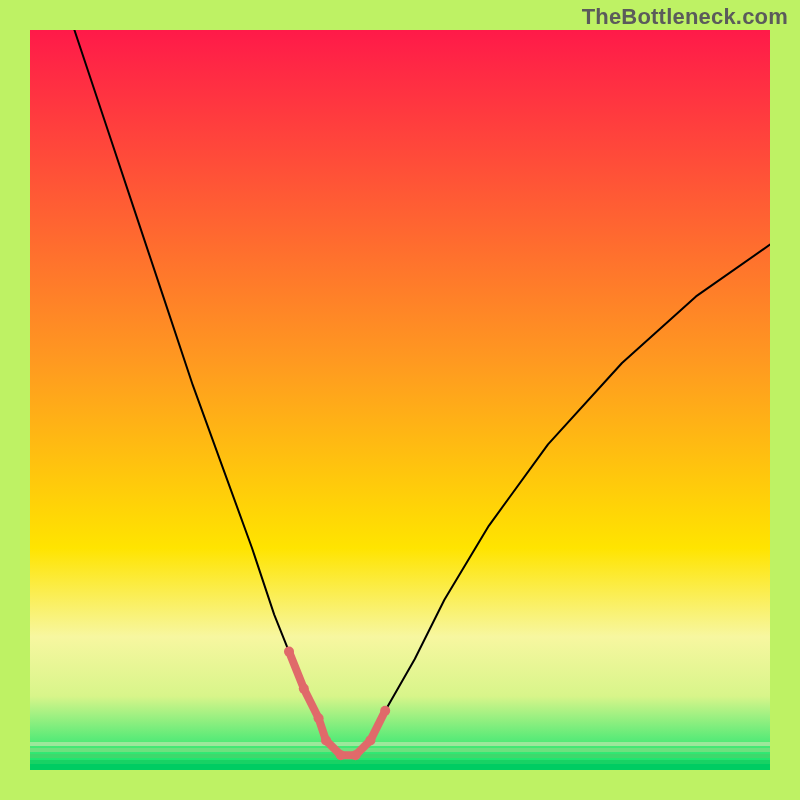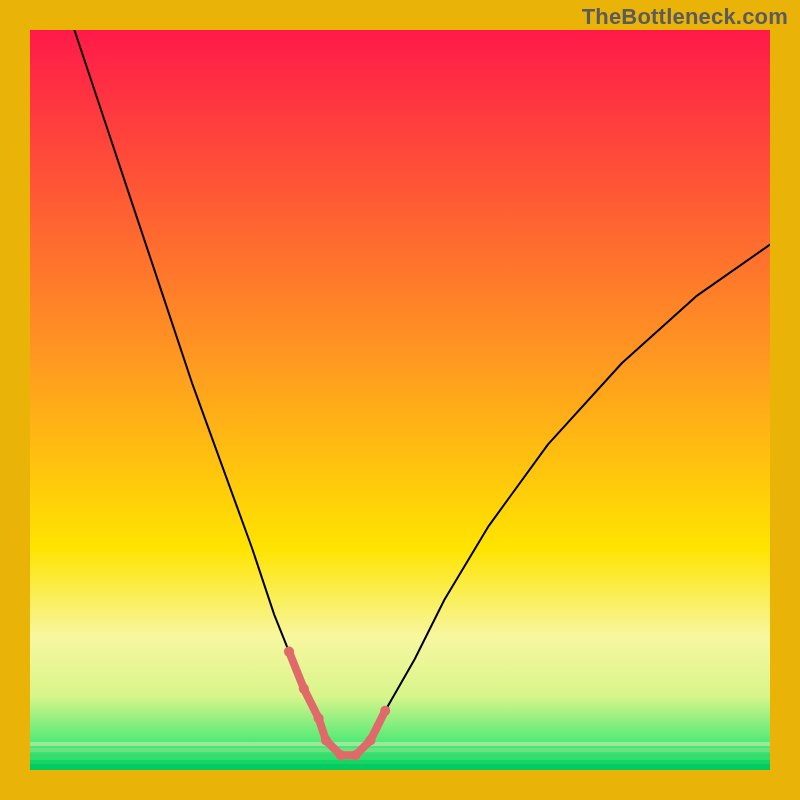--- a/index.html
+++ b/index.html
@@ -8,21 +8,21 @@
     width: 800px;
     height: 800px;
     overflow: hidden;
     background: #000;
     font-family: Arial, Helvetica, sans-serif;
   }
   .frame {
     position: relative;
     width: 800px;
     height: 800px;
-    background: #eab308;
+    background: #bef264;
   }
   .watermark {
     position: absolute;
     top: 4px;
     right: 12px;
     color: #5b5b5b;
     font-size: 22px;
     font-weight: bold;
     letter-spacing: 0.2px;
     z-index: 5;

